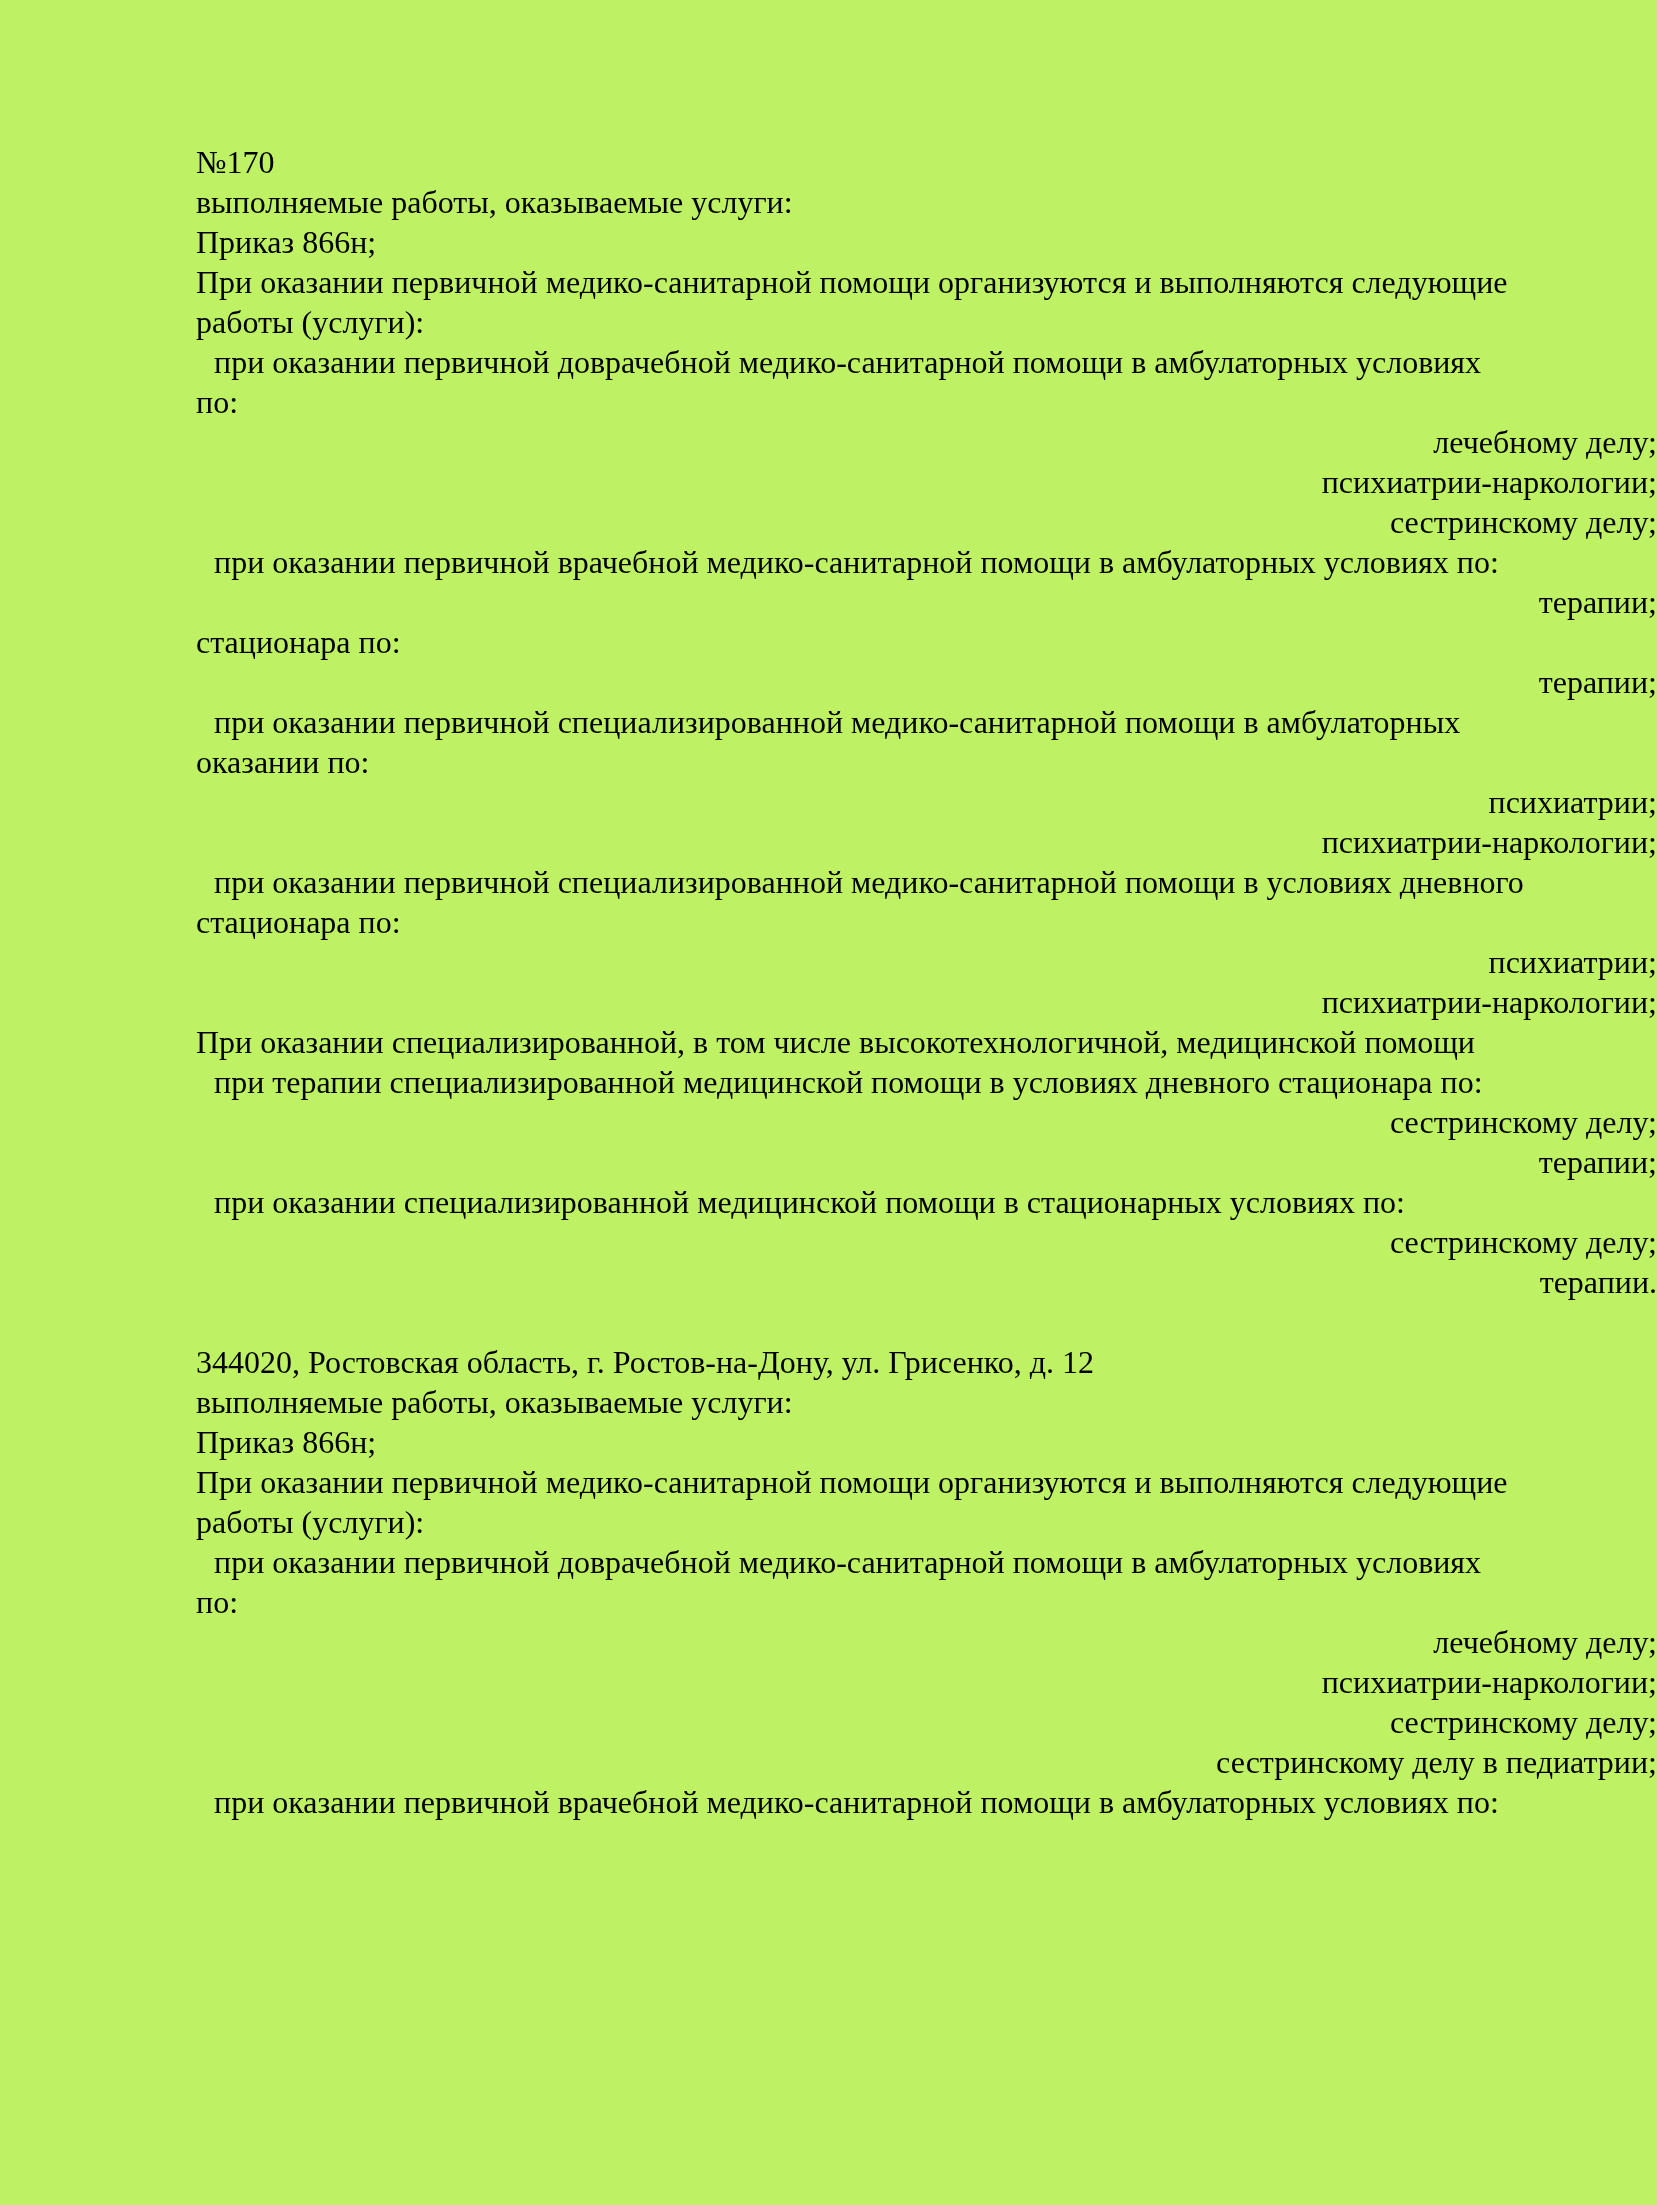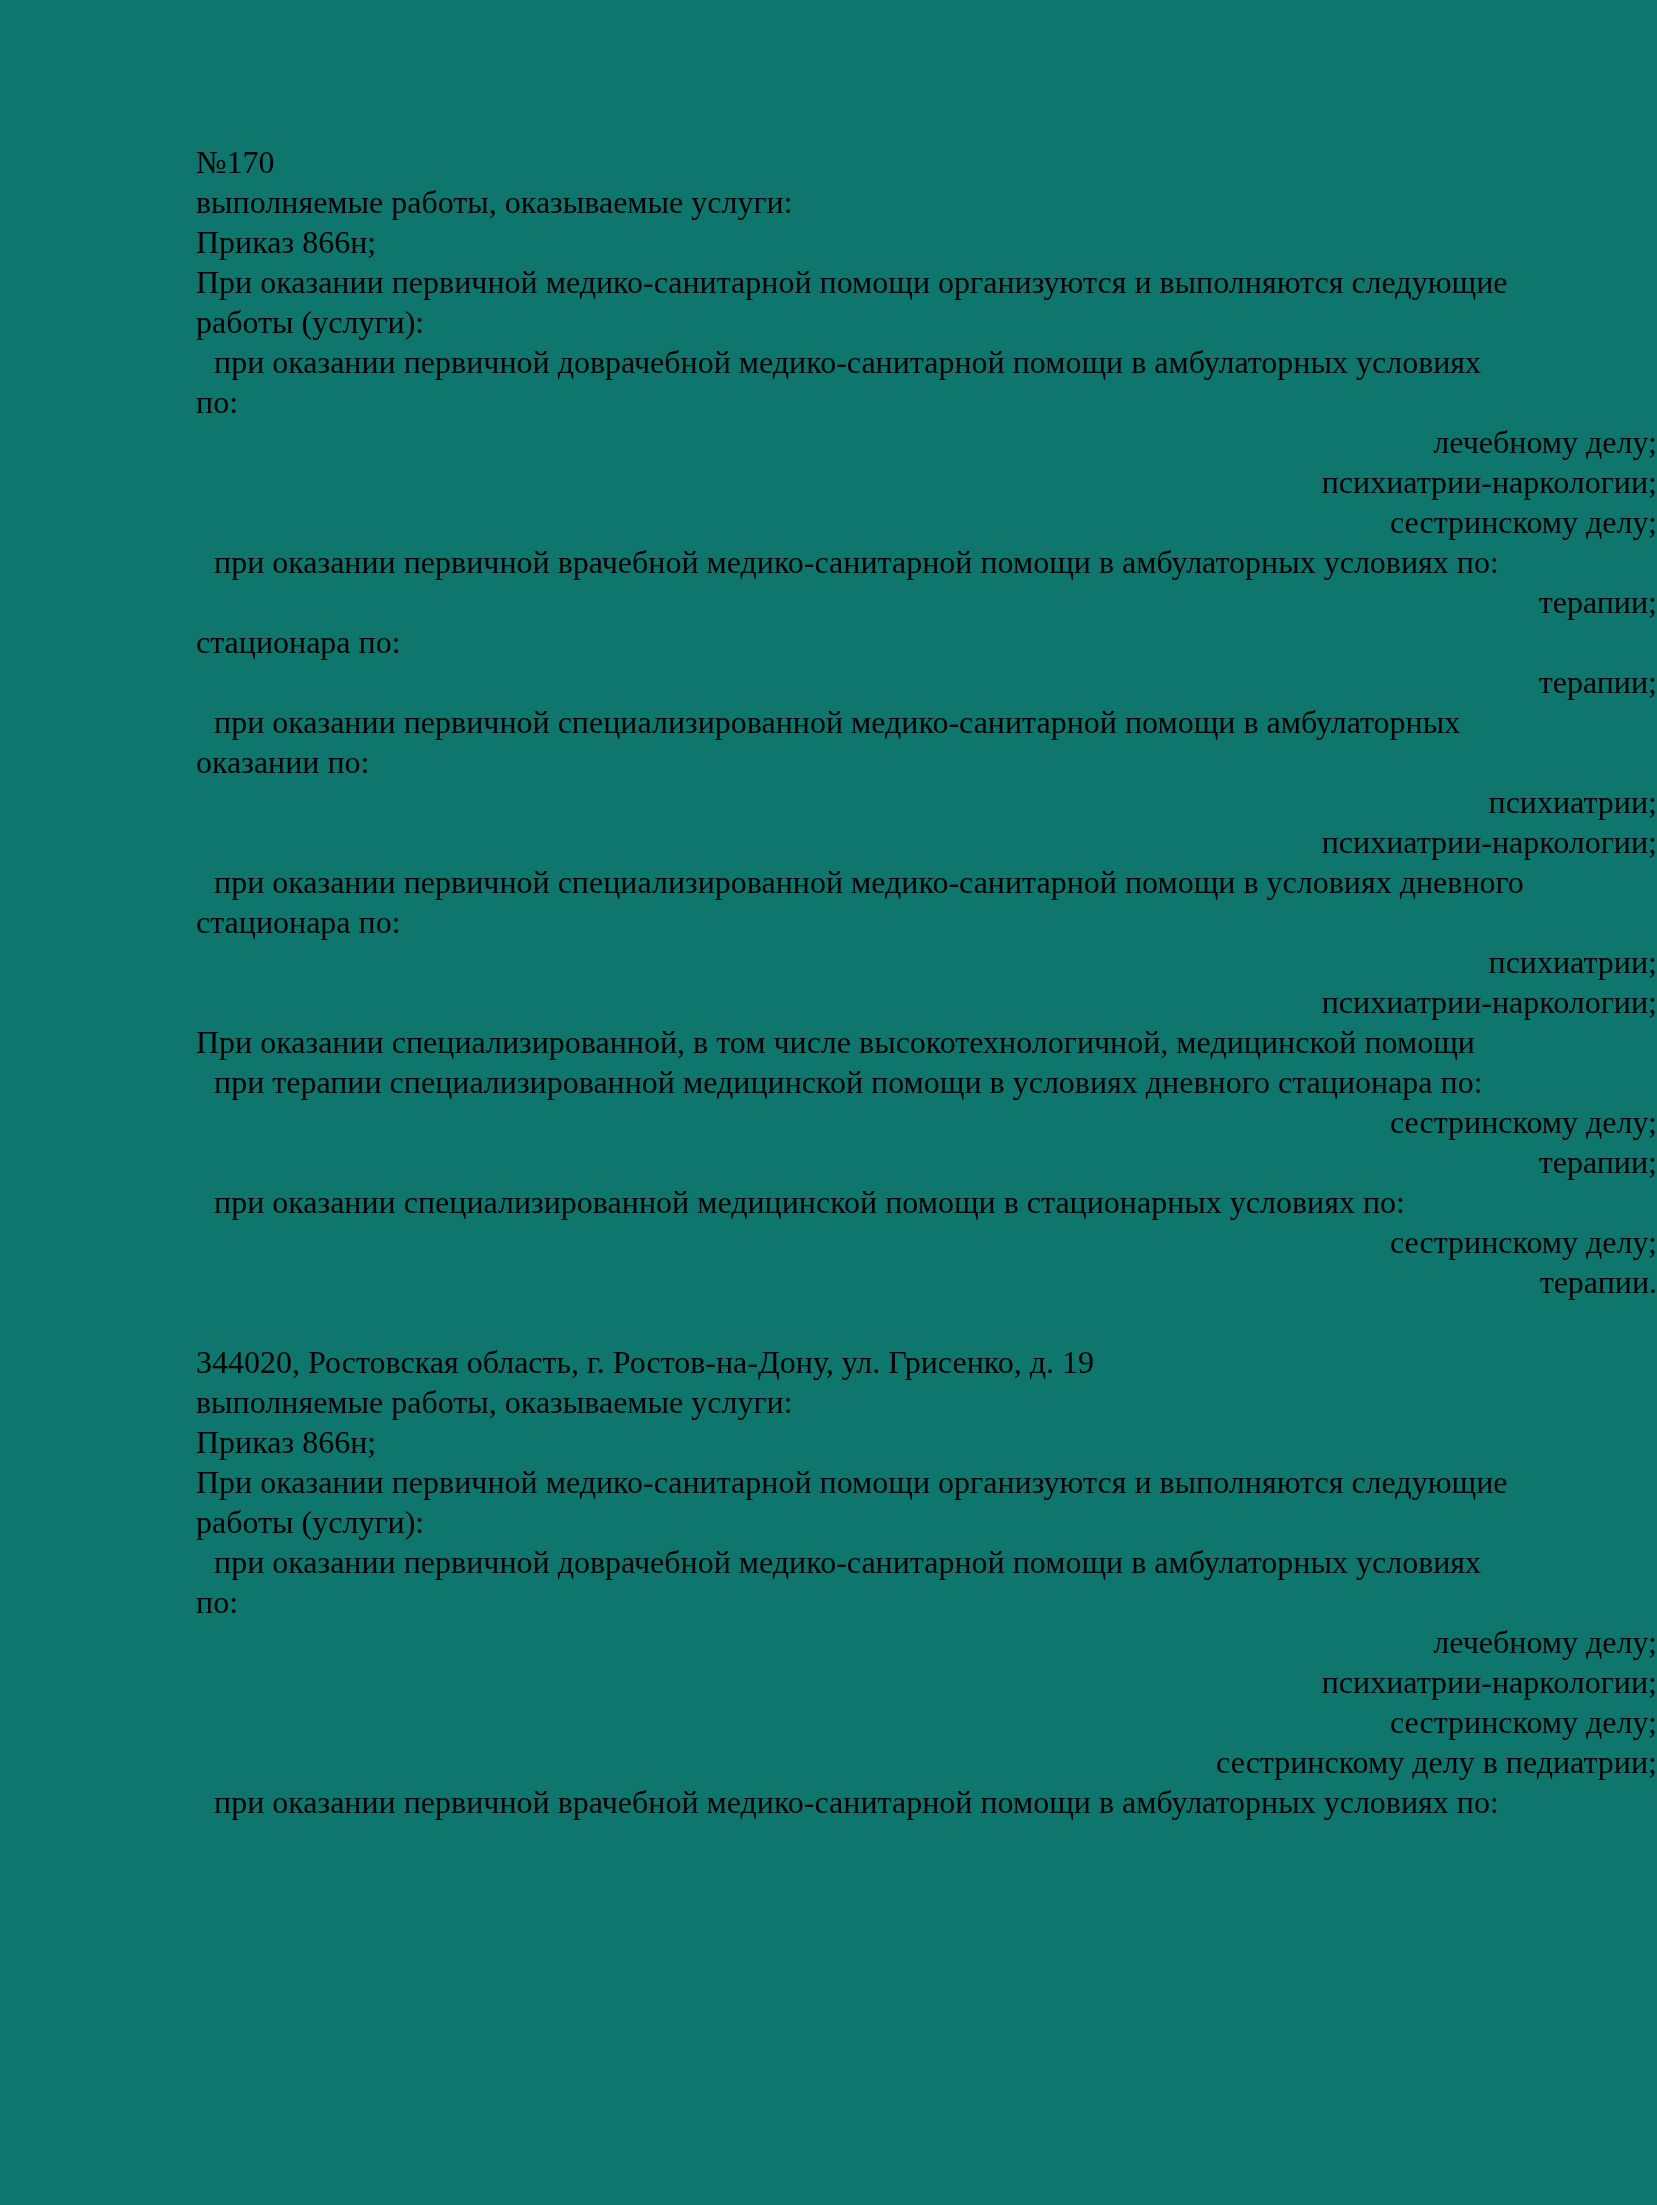--- a/index.html
+++ b/index.html
@@ -4,21 +4,21 @@
 <style>
   html, body {
     margin: 0;
     padding: 0;
     background: #ffffff;
   }
   .page {
     position: relative;
     width: 1657px;
     height: 2205px;
-    background: #0f766e;
+    background: #bef264;
     overflow: hidden;
   }
   .text-block {
     position: absolute;
     left: 196px;
     top: 142px;
     right: 0;
   }
   .line {
     font-family: "Liberation Serif", "DejaVu Serif", serif;
@@ -61,21 +61,21 @@
       <div class="line indent-2">психиатрии;</div>
       <div class="line indent-2">психиатрии-наркологии;</div>
       <div class="line indent-0">При оказании специализированной, в том числе высокотехнологичной, медицинской помощи</div>
       <div class="line indent-1">при терапии специализированной медицинской помощи в условиях дневного стационара по:</div>
       <div class="line indent-2">сестринскому делу;</div>
       <div class="line indent-2">терапии;</div>
       <div class="line indent-1">при оказании специализированной медицинской помощи в стационарных условиях по:</div>
       <div class="line indent-2">сестринскому делу;</div>
       <div class="line indent-2">терапии.</div>
       <div class="line indent-0"></div>
-      <div class="line indent-0">344020, Ростовская область, г. Ростов-на-Дону, ул. Грисенко, д. 19</div>
+      <div class="line indent-0">344020, Ростовская область, г. Ростов-на-Дону, ул. Грисенко, д. 12</div>
       <div class="line indent-0">выполняемые работы, оказываемые услуги:</div>
       <div class="line indent-0">Приказ 866н;</div>
       <div class="line indent-0">При оказании первичной медико-санитарной помощи организуются и выполняются следующие</div>
       <div class="line indent-0">работы (услуги):</div>
       <div class="line indent-1">при оказании первичной доврачебной медико-санитарной помощи в амбулаторных условиях</div>
       <div class="line indent-0">по:</div>
       <div class="line indent-2">лечебному делу;</div>
       <div class="line indent-2">психиатрии-наркологии;</div>
       <div class="line indent-2">сестринскому делу;</div>
       <div class="line indent-2">сестринскому делу в педиатрии;</div>

